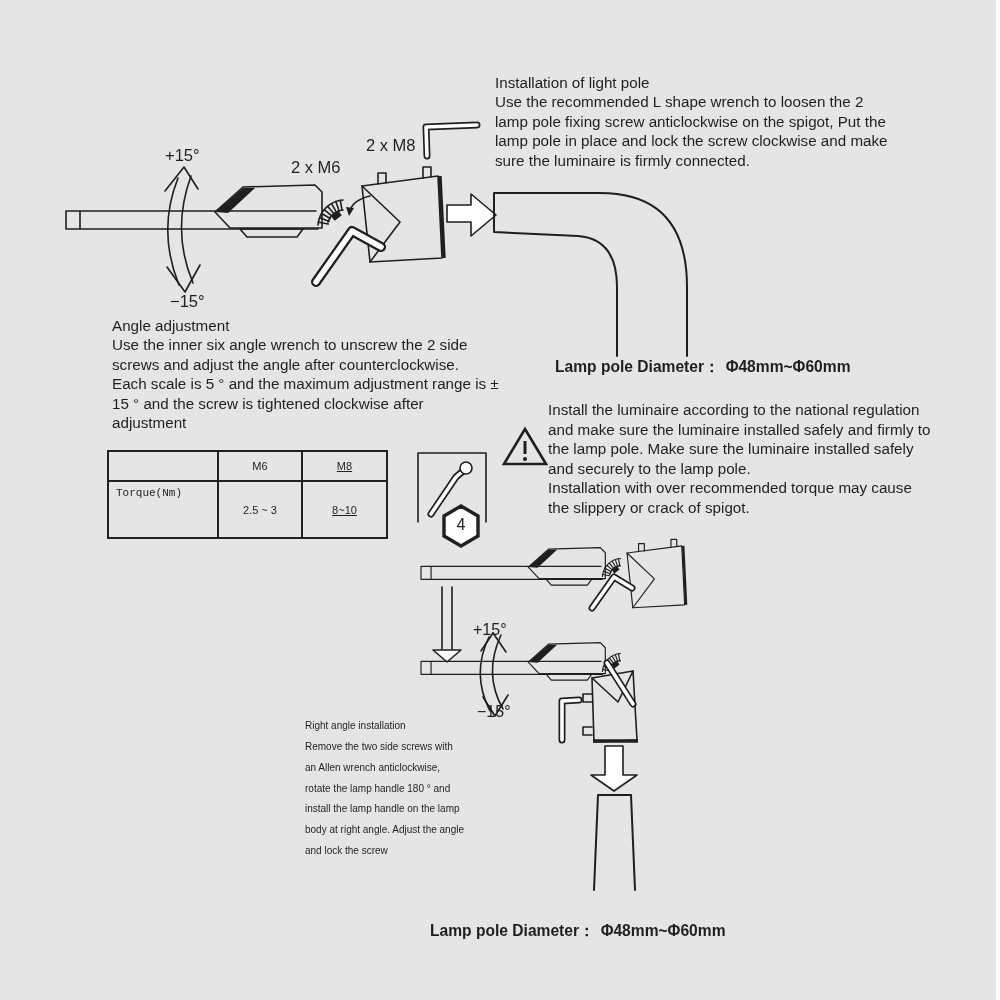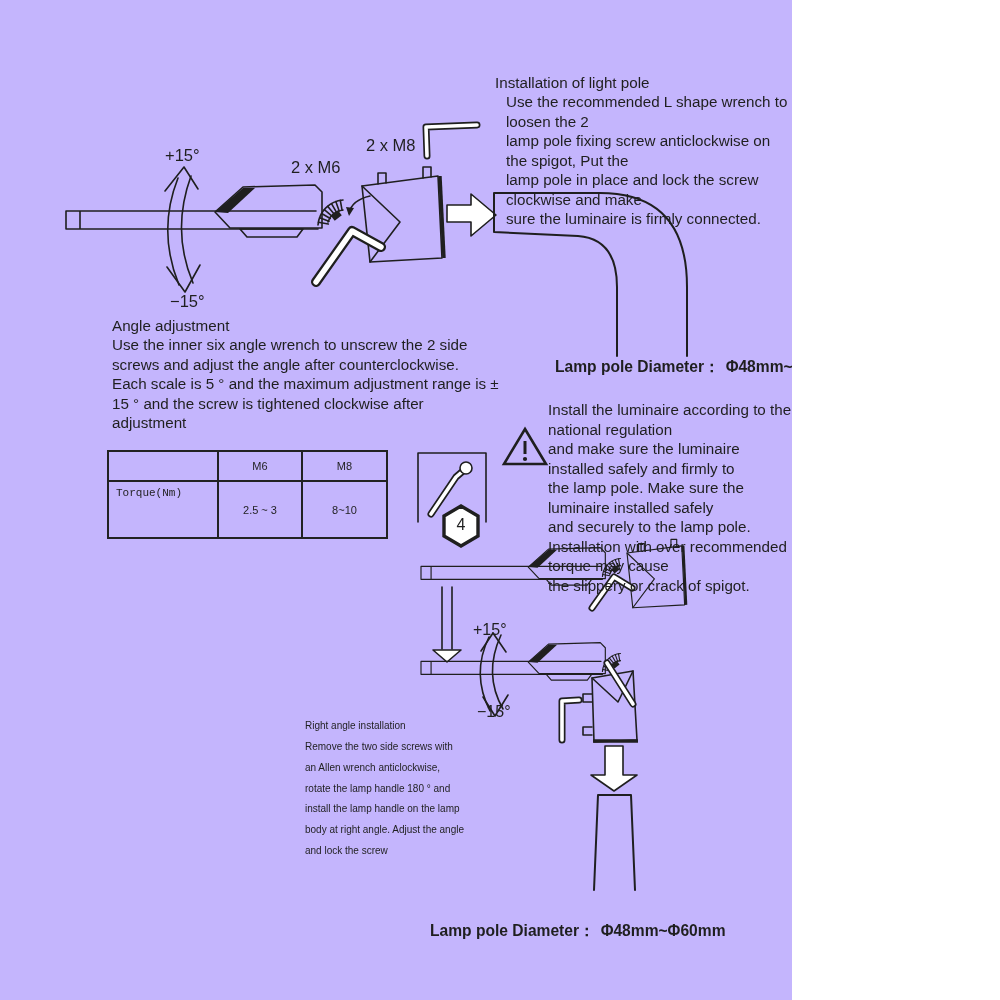--- a/index.html
+++ b/index.html
@@ -1,30 +1,30 @@
 <!DOCTYPE html>
 <html><head>
 <meta charset="utf-8">
 <style>
   html,body{margin:0;padding:0;background:#ffffff;}
   .page{
-    position:relative;width:792px;height:1000px;background:#c4b5fd;
+    position:relative;width:996px;height:1000px;background:#e5e5e5;
     font-family:"Liberation Sans", sans-serif;color:#1f1f1f;overflow:hidden;
   }
   svg.canvas{position:absolute;left:0;top:0;z-index:0;}
   .tb{position:absolute;z-index:2;white-space:pre-line;font-size:15.2px;line-height:19.5px;color:#1f1f1f;}
   .lbl{position:absolute;z-index:2;font-size:16.5px;color:#1f1f1f;white-space:nowrap;}
   .dia{position:absolute;z-index:2;font-size:15.6px;white-space:nowrap;font-weight:bold;}
   .dia .val{margin-left:6px;}
   table.torque{
     position:absolute;left:107px;top:450px;z-index:2;border-collapse:collapse;table-layout:fixed;
     font-size:11px;color:#1f1f1f;
   }
   table.torque td{border:2px solid #222;padding:0;}
-  .c0{width:101px;font-family:Liberation Mono, monospace;} .c1{width:82px;} .c2{width:83px;}
+  .c0{width:101px;font-family:Liberation Mono, monospace;} .c1{width:82px;} .c2{width:83px;text-decoration:underline;}
   .r1 td{height:28px;text-align:center;}
   .r2 td{height:50px;text-align:center;vertical-align:middle;}
   .r2 td.rowlab{text-align:left;vertical-align:top;padding:5px 0 0 7px;}
   
   .ln{fill:none;stroke:#1f1f1f;stroke-width:1.6;stroke-linejoin:round;stroke-linecap:round;}
   .lnf{fill:#ffffff;stroke:#1f1f1f;stroke-width:1.6;stroke-linejoin:round;}
   .ln2{fill:none;stroke:#1f1f1f;stroke-width:2;stroke-linejoin:round;stroke-linecap:round;}
   .thick{fill:none;stroke:#1f1f1f;stroke-width:3.4;}
   .ink{fill:#1f1f1f;stroke:none;}
   .wrA{fill:none;stroke:#1f1f1f;stroke-width:10;stroke-linejoin:round;stroke-linecap:round;}
@@ -136,21 +136,21 @@
         <path class="wrBs" d="M562,740 V701 L579,700"></path>
       </g>
 
       <path class="lnf" d="M605,746 V775 H591 L614,791 L637,775 H623 V746 Z"></path>
 
       <path class="ln2" d="M598,795 L594,890 M631,795 L635,890 M598,795 H631"></path>
     </g>
   </svg>
 
   <div class="tb" style="left:495px;top:73px">Installation of light pole</div>
-  <div class="tb" style="left:506px;top:92px">Use the recommended L shape wrench to loosen the 2
+  <div class="tb" style="left:495px;top:92px">Use the recommended L shape wrench to loosen the 2
 lamp pole fixing screw anticlockwise on the spigot, Put the
 lamp pole in place and lock the screw clockwise and make
 sure the luminaire is firmly connected.</div>
 
   <div class="tb" style="left:112px;top:316px">Angle adjustment</div>
   <div class="tb" style="left:112px;top:335px">Use the inner six angle wrench to unscrew the 2 side
 screws and adjust the angle after counterclockwise.
 Each scale is 5 ° and the maximum adjustment range is ±
 15 ° and the screw is tightened clockwise after
 adjustment</div>

